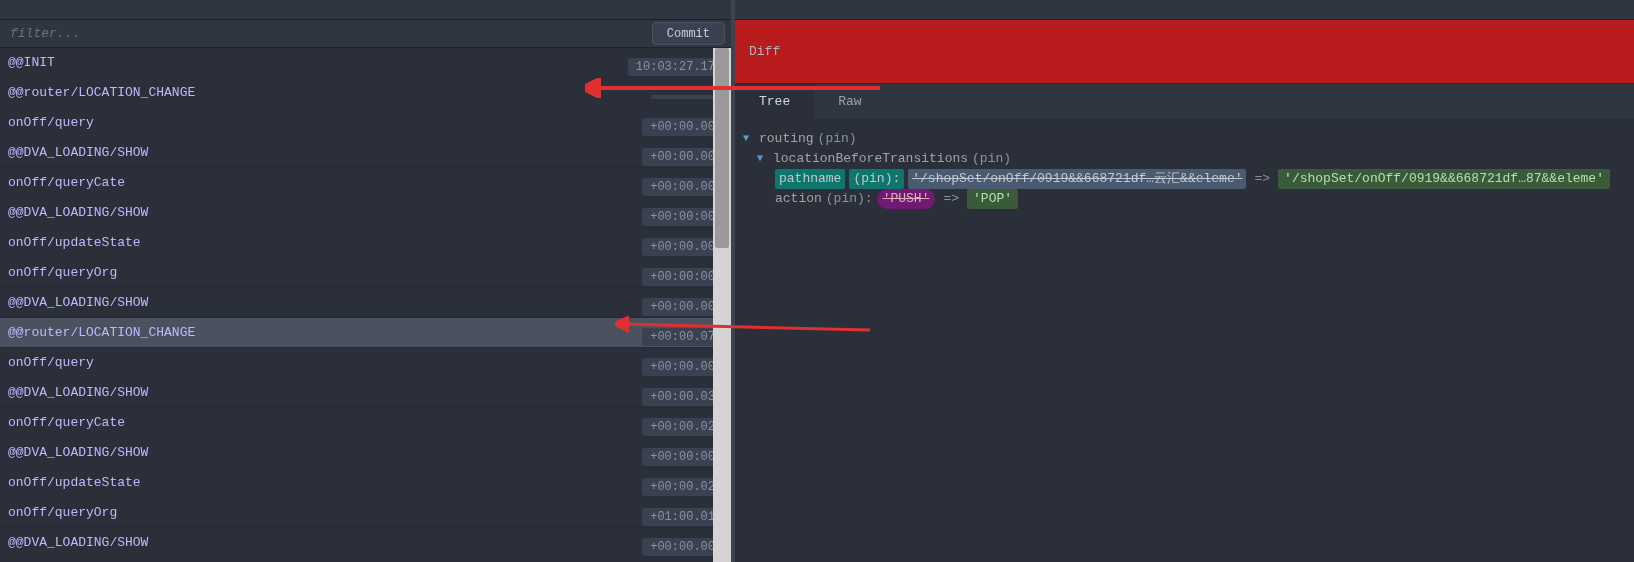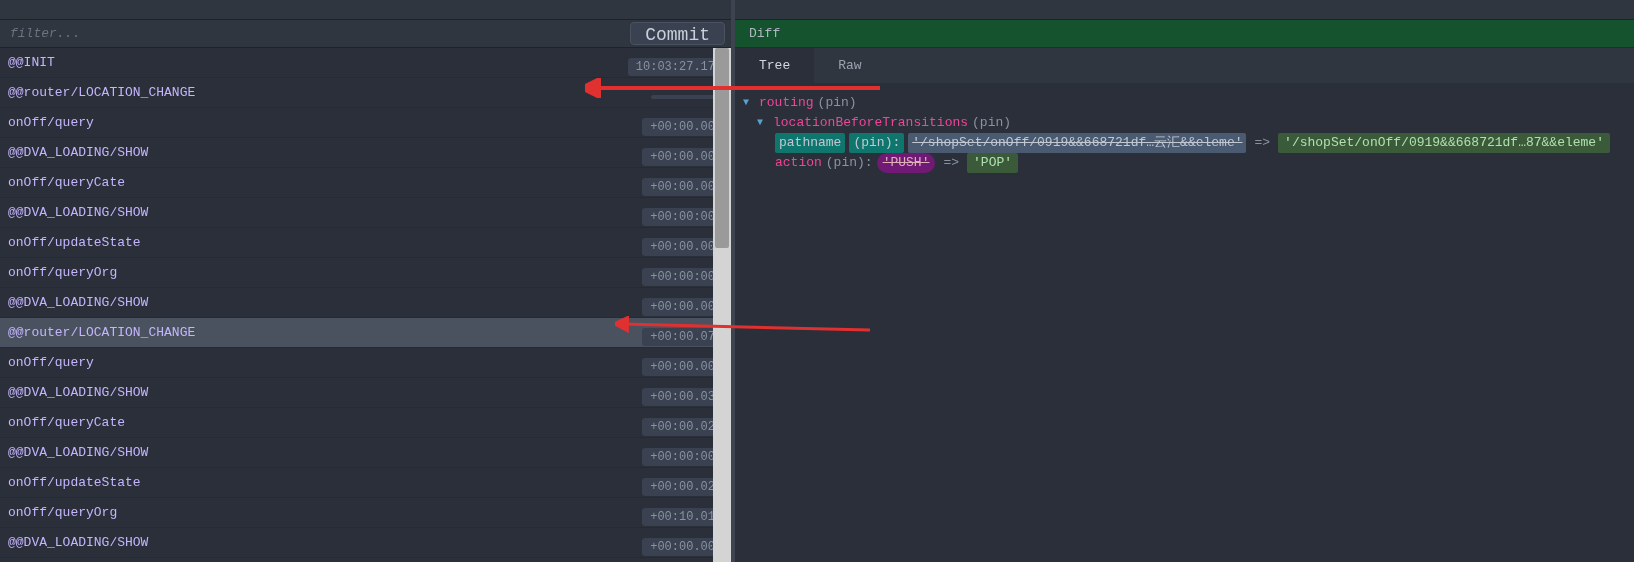--- a/index.html
+++ b/index.html
@@ -51,21 +51,21 @@
   font-size: 13px;
   outline: none;
 }
 .filter-input::placeholder { color: #6b7280; font-style: italic; }
 .commit-btn {
   background: #3a4150;
   color: #c8d0db;
   border: 1px solid #4a5160;
   padding: 2px 14px;
   font-family: inherit;
-  font-size: 18px;
+  font-size: 12px;
   border-radius: 4px;
   margin: 2px 6px;
   cursor: pointer;
 }
 .action-list {
   flex: 1;
   overflow-y: auto;
   position: relative;
 }
 .action-row {
@@ -100,23 +100,23 @@
 .scrollbar-thumb {
   position: absolute;
   top: 0;
   left: 2px;
   right: 2px;
   height: 200px;
   background: #9a9a9a;
   border-radius: 2px;
 }
 .diff-header {
-  padding: 6px 14px;
+  padding: 24px 14px;
   color: #b0b8c4;
-  background: #14532d;
+  background: #b91c1c;
   border-bottom: 1px solid #252a33;
 }
 .tabs {
   display: flex;
   background: #30363f;
 }
 .tab {
   padding: 10px 24px;
   color: #9aa3b0;
   cursor: pointer;
@@ -140,21 +140,21 @@
 .tree-indent-1 { padding-left: 0px; }
 .tree-indent-2 { padding-left: 14px; }
 .tree-indent-3 { padding-left: 32px; }
 .caret {
   color: #5aa0d0;
   font-size: 10px;
   width: 12px;
   display: inline-block;
   cursor: pointer;
 }
-.key-name { color: #ec4899; }
+.key-name { color: #a3a3a3; }
 .pin-text { color: #8a92a0; }
 .old-val {
   background: #701a75;
   color: #e0b0b8;
   padding: 0 6px;
   border-radius: 10px;
   text-decoration: line-through;
 }
 .old-val-path {
   background: #4a5a70;
@@ -248,21 +248,21 @@
         <div class="action-row">
           <span class="action-name">@@DVA_LOADING/SHOW</span>
           <span class="action-time">+00:00:00</span>
         </div>
         <div class="action-row">
           <span class="action-name">onOff/updateState</span>
           <span class="action-time">+00:00.02</span>
         </div>
         <div class="action-row">
           <span class="action-name">onOff/queryOrg</span>
-          <span class="action-time">+00:10.01</span>
+          <span class="action-time">+01:00.01</span>
         </div>
         <div class="action-row">
           <span class="action-name">@@DVA_LOADING/SHOW</span>
           <span class="action-time">+00:00.00</span>
         </div>
       </div>
     <div class="scrollbar-track">
       <div class="scrollbar-thumb"></div>
     </div>
   </div>

